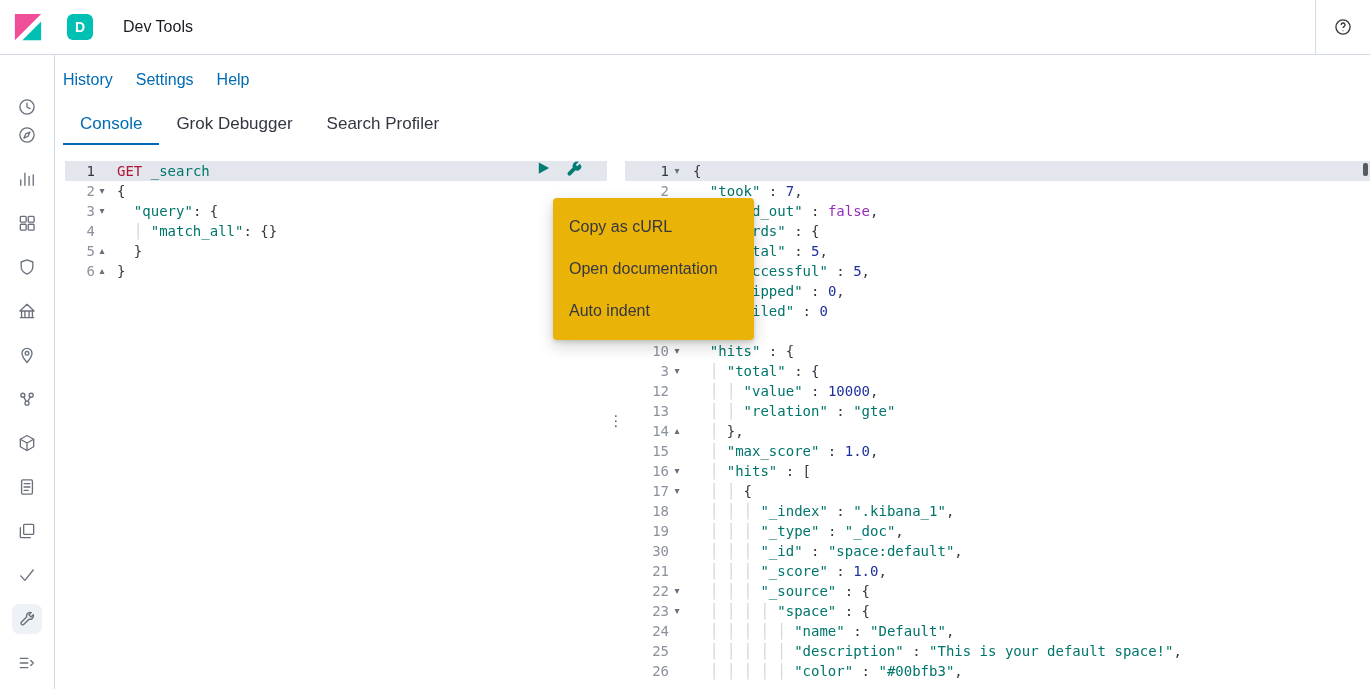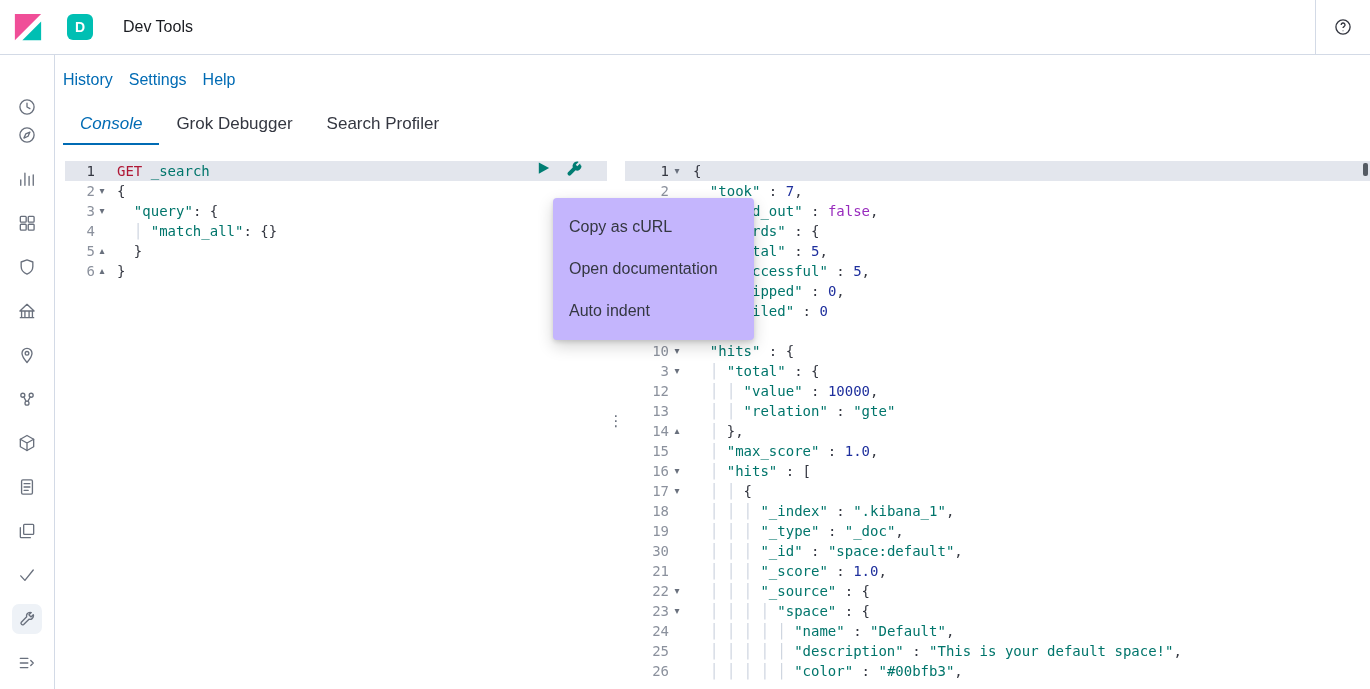--- a/index.html
+++ b/index.html
@@ -27,25 +27,25 @@
   .sidebar{position:absolute;left:0;top:54px;bottom:0;width:55px;background:#fff;
            border-right:1px solid var(--border);display:flex;flex-direction:column;
            align-items:center;padding-top:39px;box-sizing:border-box;z-index:4;}
   .sb-item{width:30px;height:28px;display:flex;align-items:center;justify-content:center;margin-bottom:16px;flex:none;}
   .sb-item:first-child{margin-bottom:0;}
   .sb-item.active{background:#eef2f7;border-radius:7px;height:30px;margin-top:-1px;margin-bottom:15px;}
   .sb-item svg{display:block;}
 
   
   .main{position:absolute;left:55px;top:54px;right:0;bottom:0;display:flex;flex-direction:column;}
-  .nav-links{display:flex;gap:16px;padding:17px 0 0 8px;height:20px;}
+  .nav-links{display:flex;gap:23px;padding:17px 0 0 8px;height:20px;}
   .nav-link{color:var(--accent);font-size:16px;font-weight:500;cursor:pointer;}
   .tabs{display:flex;padding-left:8px;margin-top:14px;}
   .tab{font-size:17px;font-weight:500;padding:9px 17px;color:var(--text);border-bottom:2px solid transparent;cursor:pointer;}
-  .tab.active{color:var(--accent);border-bottom-color:var(--accent);font-style:italic;}
+  .tab.active{color:var(--accent);border-bottom-color:var(--accent);}
 
   
   .editors{flex:1;min-height:0;display:flex;padding-left:10px;margin-top:8px;position:relative;}
   .panel{font-family:"DejaVu Sans Mono",monospace;font-size:14px;line-height:20px;
          padding-top:8px;position:relative;overflow:hidden;box-sizing:border-box;}
   .panel.left{width:542px;flex:none;}
   .panel.right{flex:1;}
   .resizer{width:18px;flex:none;display:flex;align-items:center;justify-content:center;
            color:var(--subtle);font-family:"DejaVu Sans",sans-serif;font-size:15px;cursor:col-resize;}
   .code-row{display:flex;height:20px;white-space:pre;}
@@ -62,21 +62,21 @@
   .tk-m{color:var(--tk-m);margin-top:42px;} .tk-u{color:var(--tk-u);} .tk-k{color:var(--tk-k);}
   .tk-s{color:var(--tk-s);} .tk-n{color:var(--tk-n);} .tk-b{color:var(--tk-b);text-align:center;}
   .tk-p{color:var(--tk-p);} .tk-g{color:var(--tk-g);}
 
   .editor-actions{position:absolute;top:6px;right:24px;display:flex;gap:13px;align-items:center;z-index:2;}
   .editor-actions .act{width:18px;height:18px;display:flex;align-items:center;justify-content:center;cursor:pointer;}
 
   .vthumb{position:absolute;top:10px;right:2px;width:5px;height:13px;background:#555b63;border-radius:2px;z-index:1;cursor:pointer;}
 
   
-  .context-menu{position:absolute;left:553px;top:198px;width:201px;background:#c4b5fd;border-radius:4px;
+  .context-menu{position:absolute;left:553px;top:198px;width:201px;background:#eab308;border-radius:4px;
                 box-shadow:0 2px 4px rgba(0,0,0,.12), 0 6px 16px rgba(0,0,0,.18);
                 padding:8px 0;z-index:10;box-sizing:border-box;}
   .menu-item{padding:12px 16px;font-size:16px;color:var(--text);cursor:pointer;white-space:nowrap;}
 </style>
 </head>
 <body>
 
 <div class="page">
 
   <div class="topbar">

